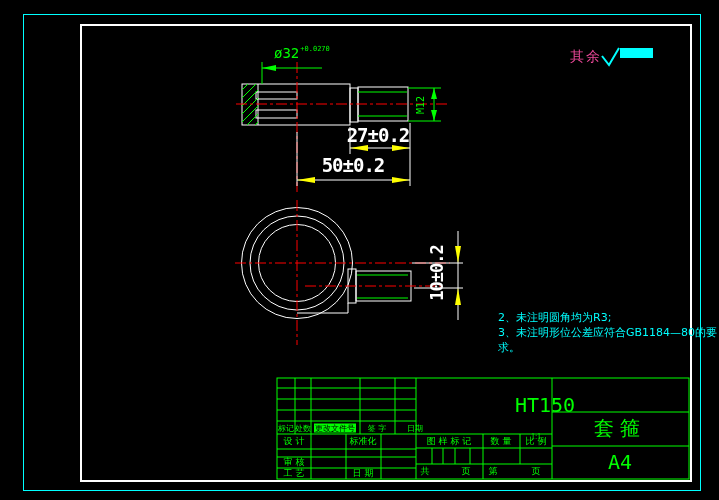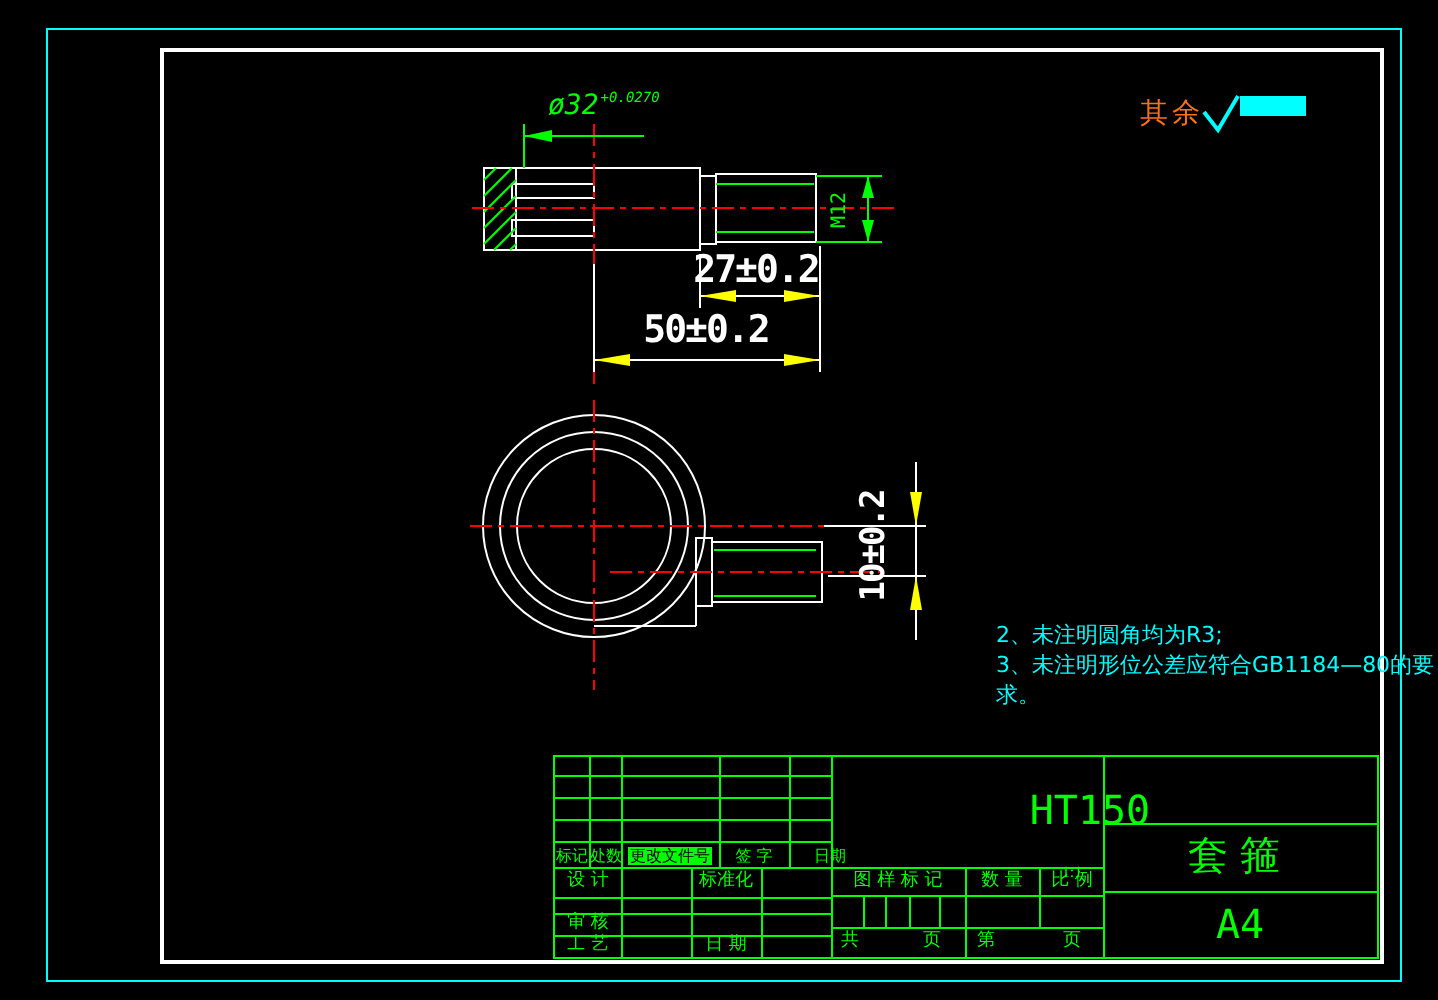--- a/index.html
+++ b/index.html
@@ -10,23 +10,23 @@
   
   #outer-border{left:23px;top:14px;width:676px;height:475px;border:1px solid #00ffff;}
   #inner-frame{left:80px;top:24px;width:608px;height:454px;border:2px solid #fff;}
   
   #geom{left:0;top:0;}
   
   .dimtxt{color:#fff;font-family:"DejaVu Sans Mono",monospace;font-weight:bold;letter-spacing:-1px;}
   .dim-big{font-size:19px;}
   .rot{transform:translate(-50%,-50%) rotate(-90deg);}
   .greentxt{color:#00ff00;}
-  .cyantxt{color:#f97316;}
-  
-  #dia-dim{display:flex;align-items:flex-start;color:#00ff00;font-style:italic;
+  .cyantxt{color:#ec4899;}
+  
+  #dia-dim{display:flex;align-items:flex-start;color:#00ff00;
            font-family:"DejaVu Sans Mono",monospace;}
   #dia-dim .main{font-size:14px;line-height:14px;}
   #dia-dim .tol{display:flex;flex-direction:row;font-size:7px;line-height:7px;margin-left:1px;}
   
   .tr-item{color:#00ffff;font-family:"DejaVu Sans",sans-serif;}
   
   .tb{color:#00ff00;font-size:9px;line-height:9px;}
   .tb-big{color:#00ff00;font-size:20px;font-family:"DejaVu Sans",sans-serif;}
   .hl{background:#00ff00;color:#000;padding:0 1px;}
 </style>

